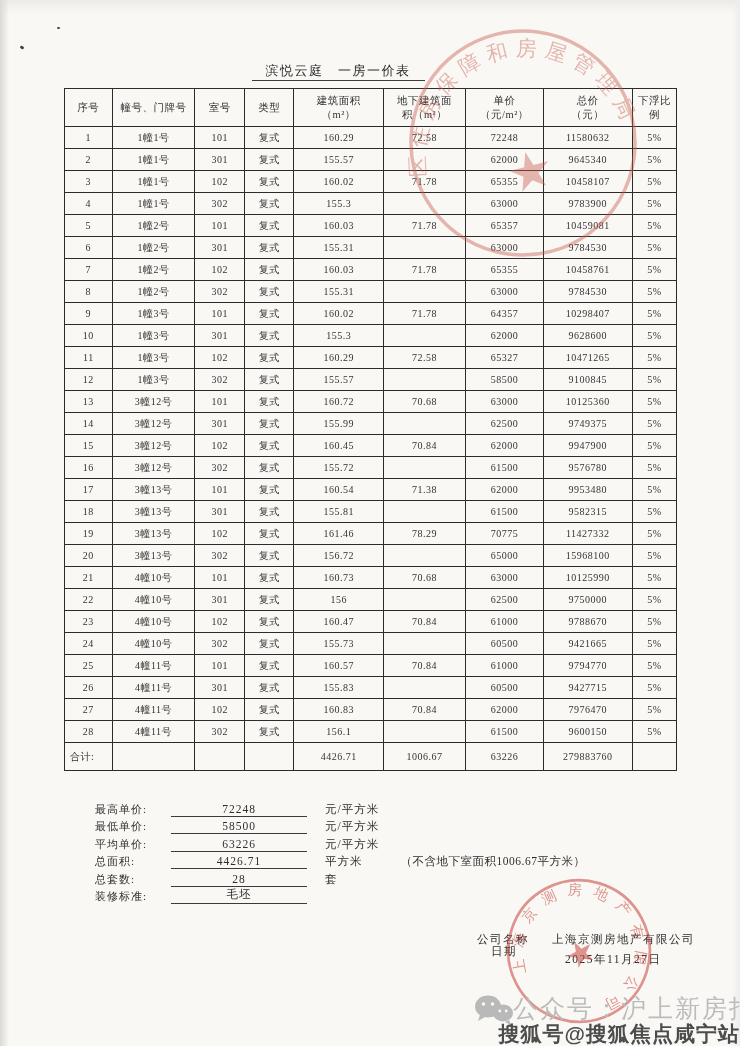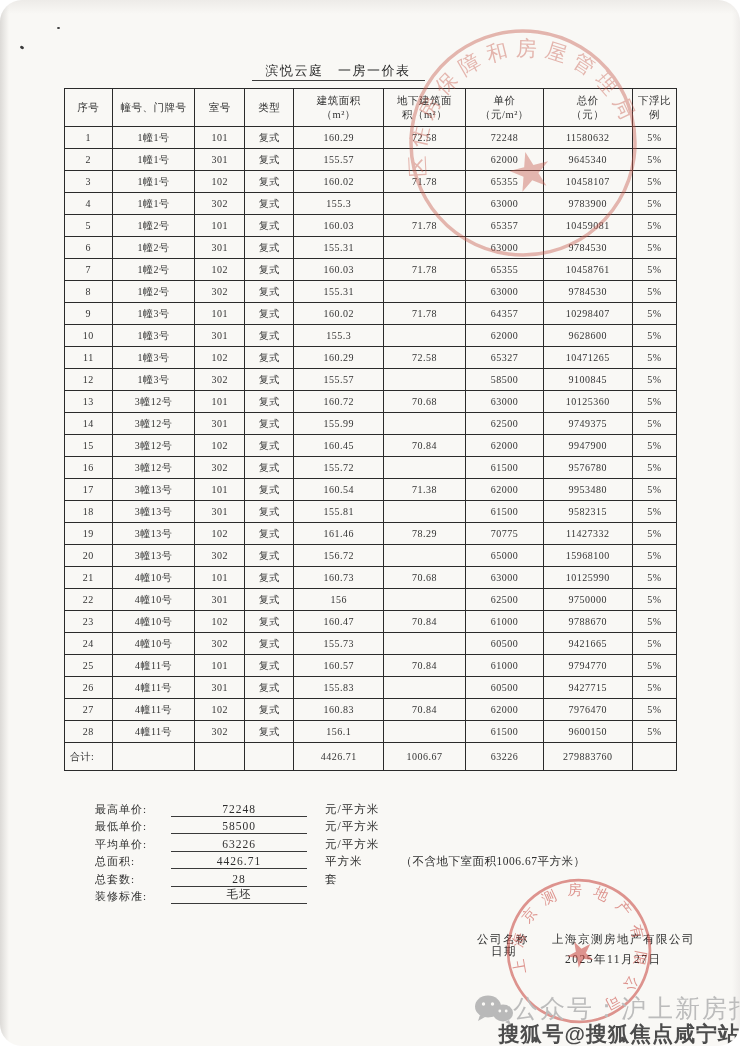--- a/index.html
+++ b/index.html
@@ -6,21 +6,20 @@
   html,body { background:#fff; }
   .page {
     position:relative; width:740px; height:1046px; overflow:hidden;
     background:
       linear-gradient(90deg, #dcdad7 0px, rgba(249,248,246,0) 9px),
       linear-gradient(180deg, #edebe8 0px, rgba(249,248,246,0) 14px),
       linear-gradient(270deg, #efedeb 0px, rgba(249,248,246,0) 8px),
       #f9f8f5;
     font-family:"Liberation Serif","DejaVu Serif",serif;
     color:#2e2e2e;
-    border-radius:22px;
   }
   .speck { position:absolute; background:#3a3a3a; border-radius:50%; }
   .speck1 { left:20px; top:46px; width:4px; height:3px; transform:rotate(30deg); }
   .speck2 { left:57px; top:27px; width:3px; height:2px; }
 
   .doc-title {
     position:absolute; top:62px; left:0; right:64px; text-align:center;
     font-size:13px; letter-spacing:1.5px; color:#2c2c2c;
   }
   .doc-title .underline { border-bottom:1.5px solid #3c3c3c; padding:0 14px 2px 14px; }

